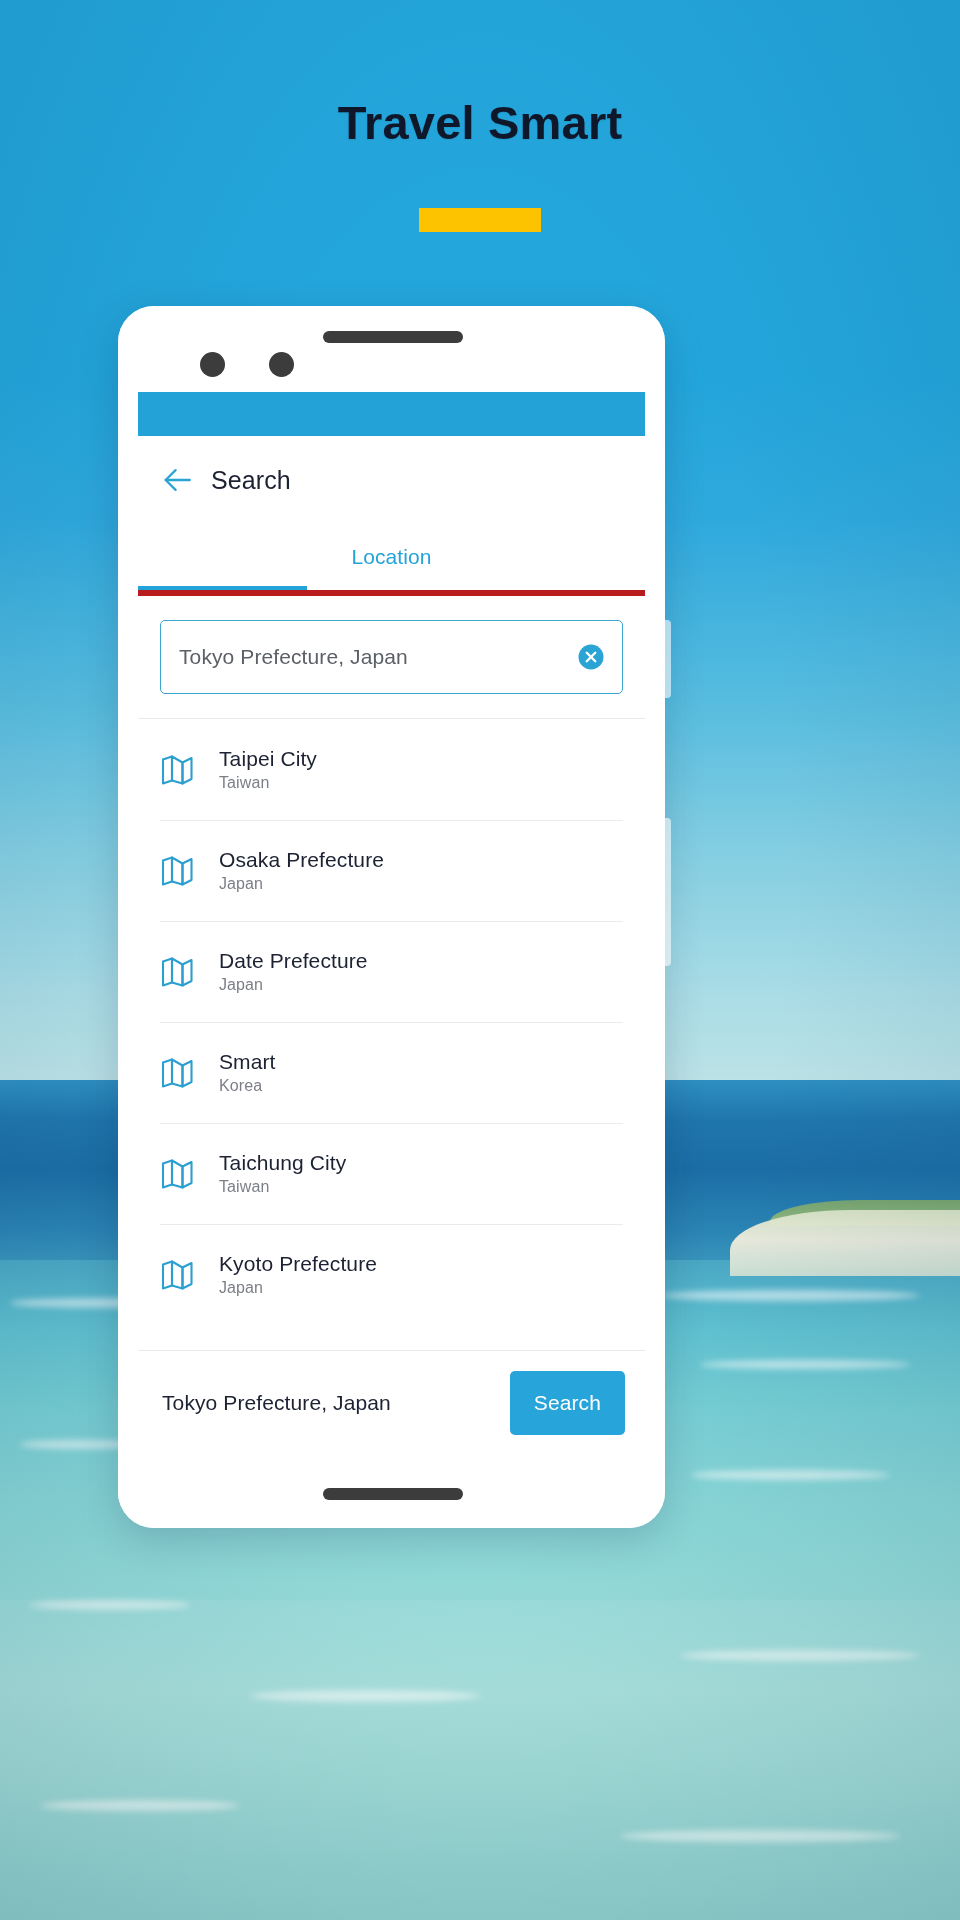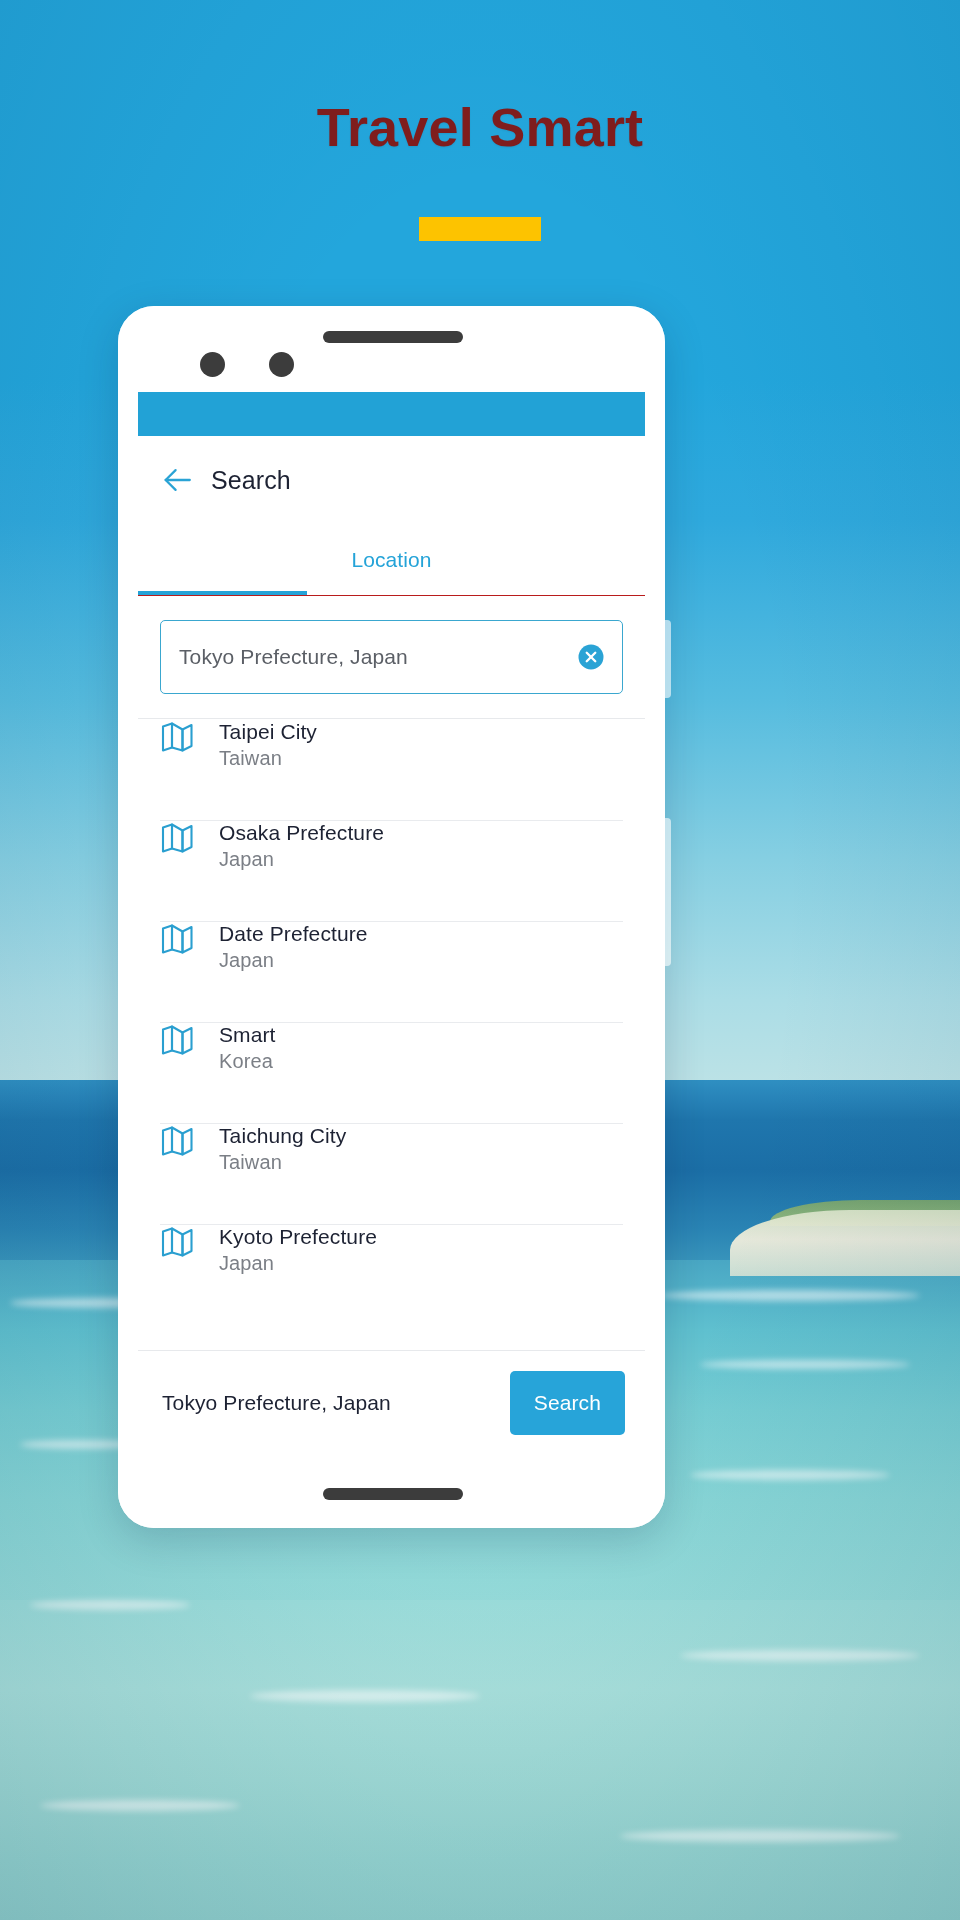--- a/index.html
+++ b/index.html
@@ -78,22 +78,22 @@
   }
 
   
   .hero {
     position: absolute;
     left: 0; top: 95px;
     width: 960px;
     text-align: center;
   }
   .hero-title {
-    color: #7f1d1d;
-    font-size: 54px;
+    color: #0f172a;
+    font-size: 47px;
     font-weight: bold;
     letter-spacing: .2px;
     line-height: 1.2;
     text-shadow: 0 1px 2px rgba(0,0,0,.07);
   }
   .hero-underline {
     margin: 57px auto 0;
     width: 122px;
     height: 24px;
     background: #fdc300;
@@ -196,21 +196,21 @@
     font-size: 25px;
     color: #1d2233;
     letter-spacing: .1px;
   }
 
   
   .tabs {
     display: flex;
     height: 72px;
     background: #ffffff;
-    border-bottom: 1px solid #b91c1c;
+    border-bottom: 6px solid #b91c1c;
     position: relative;
   }
   .tab {
     flex: 1 1 0;
     display: flex;
     align-items: center;
     justify-content: center;
     font-size: 21px;
     color: #3e4450;
     letter-spacing: .1px;
@@ -246,42 +246,42 @@
   }
   .clear-icon { width: 30px; height: 30px; flex: 0 0 30px; display: block; }
 
   
   .list {
     background: #ffffff;
     border-top: 1px solid #e7e9ec;
   }
   .list-item {
     display: flex;
-    align-items: flex-start;
+    align-items: center;
     height: 101px;
     padding: 0 22px;
     position: relative;
   }
   .list-item + .list-item::before {
     content: "";
     position: absolute;
     left: 22px; right: 22px; top: 0;
     height: 1px;
     background: #e9ebee;
   }
   .map-icon { width: 36px; height: 36px; flex: 0 0 36px; display:block; }
   .li-text { margin-left: 23px; }
   .li-primary {
     font-size: 21px;
     color: #1d2233;
     line-height: 1.25;
     letter-spacing: .1px;
   }
   .li-secondary {
-    font-size: 20px;
+    font-size: 16px;
     color: #7b7f86;
     line-height: 1.35;
     letter-spacing: .1px;
   }
 
   
   .footer {
     position: absolute;
     left: 0; bottom: 0;
     width: 507px;

